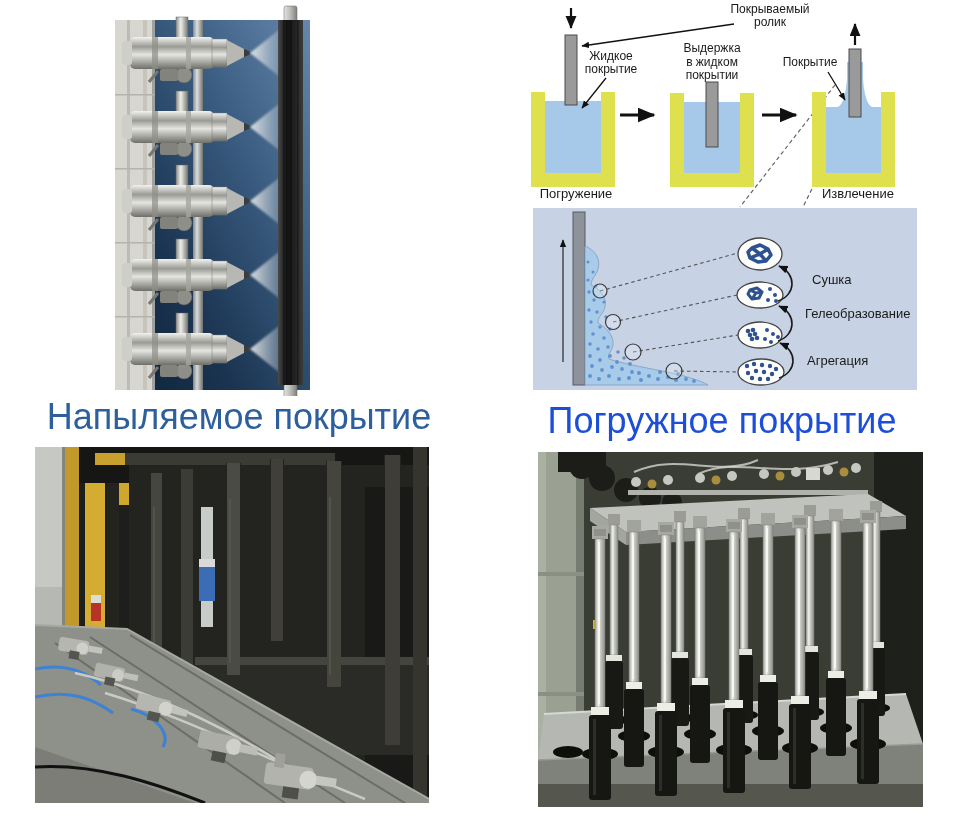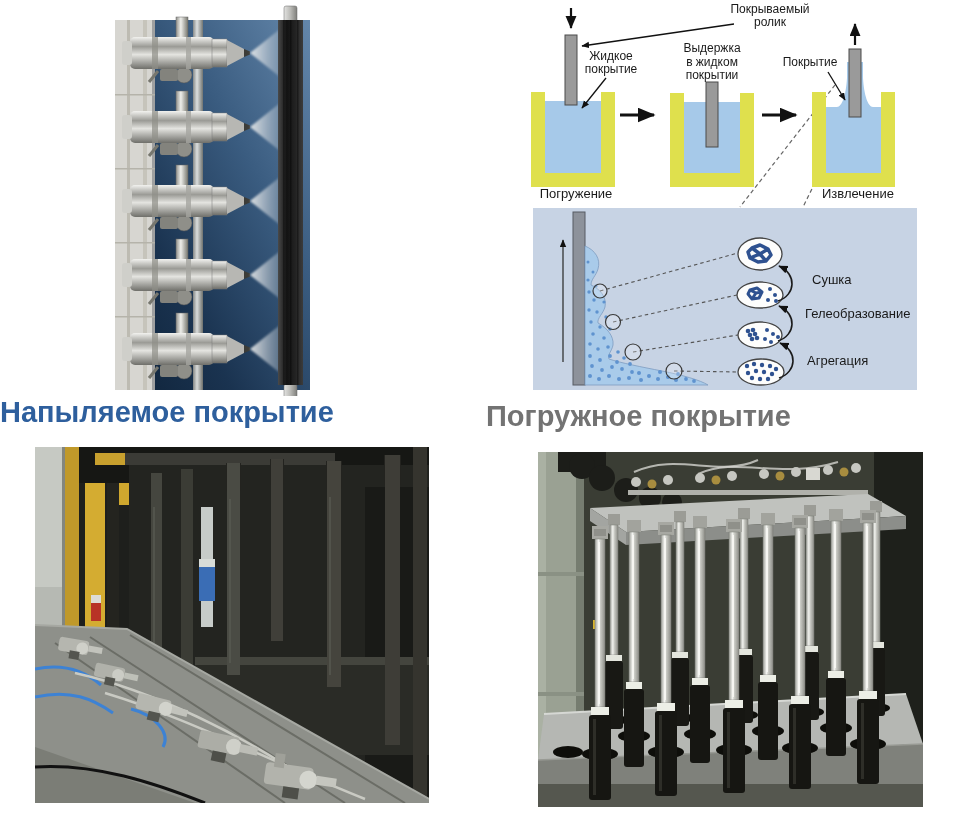--- a/index.html
+++ b/index.html
@@ -1,20 +1,20 @@
 <!DOCTYPE html>
 <html><head>
 <meta charset="utf-8">
 <style>
   html,body{margin:0;padding:0;background:#ffffff;}
   body{width:958px;height:820px;overflow:hidden;position:relative;
        font-family:"Liberation Sans", sans-serif;}
   .abs{position:absolute;}
-  .caption{position:absolute;font-weight:bold;font-size:29px;letter-spacing:0;
-           text-align:left;white-space:nowrap;}
+  .caption{position:absolute;font-weight:normal;font-size:36px;letter-spacing:0;
+           text-align:center;white-space:nowrap;}
   .caption-left{left:0;top:396;width:478px;top:396px;}
   .caption-right{left:486px;top:400px;width:472px;}
   svg{display:block;}
   text{font-family:"Liberation Sans", sans-serif;fill:#1a1a1a;}
 </style>
 </head>
 <body>
 
 <svg class="abs" style="left:115px;top:4px" width="195" height="392" viewBox="0 0 195 392">
   <defs>
@@ -264,21 +264,21 @@
       <path d="M258,341 C276,335 277,314 259,306" marker-end="url(#ah)"></path>
       <path d="M259,378 C277,372 278,351 260,343" marker-end="url(#ah)"></path>
     </g>
   </g>
   <text x="292" y="284" font-size="13">Сушка</text>
   <text x="285" y="318" font-size="13">Гелеобразование</text>
   <text x="287" y="365" font-size="13">Агрегация</text>
 </svg>
 
 <div class="caption caption-left" style="color: rgb(46, 95, 157);">Напыляемое покрытие</div>
-<div class="caption caption-right" style="color: #737373;">Погружное покрытие</div>
+<div class="caption caption-right" style="color: #1d4ed8;">Погружное покрытие</div>
 
 <svg class="abs" style="left:35px;top:447px" width="394" height="356" viewBox="0 0 394 356">
   <rect width="394" height="356" fill="#1e1f1c"></rect>
   <g>
     <rect x="0" y="0" width="30" height="356" fill="#b6b9b3"></rect>
     <rect x="0" y="0" width="30" height="140" fill="#c6c9c3"></rect>
     <rect x="27" y="0" width="3" height="356" fill="#83867f"></rect>
   </g>
   <g>
     <rect x="30" y="0" width="14" height="210" fill="#c0992a"></rect>

